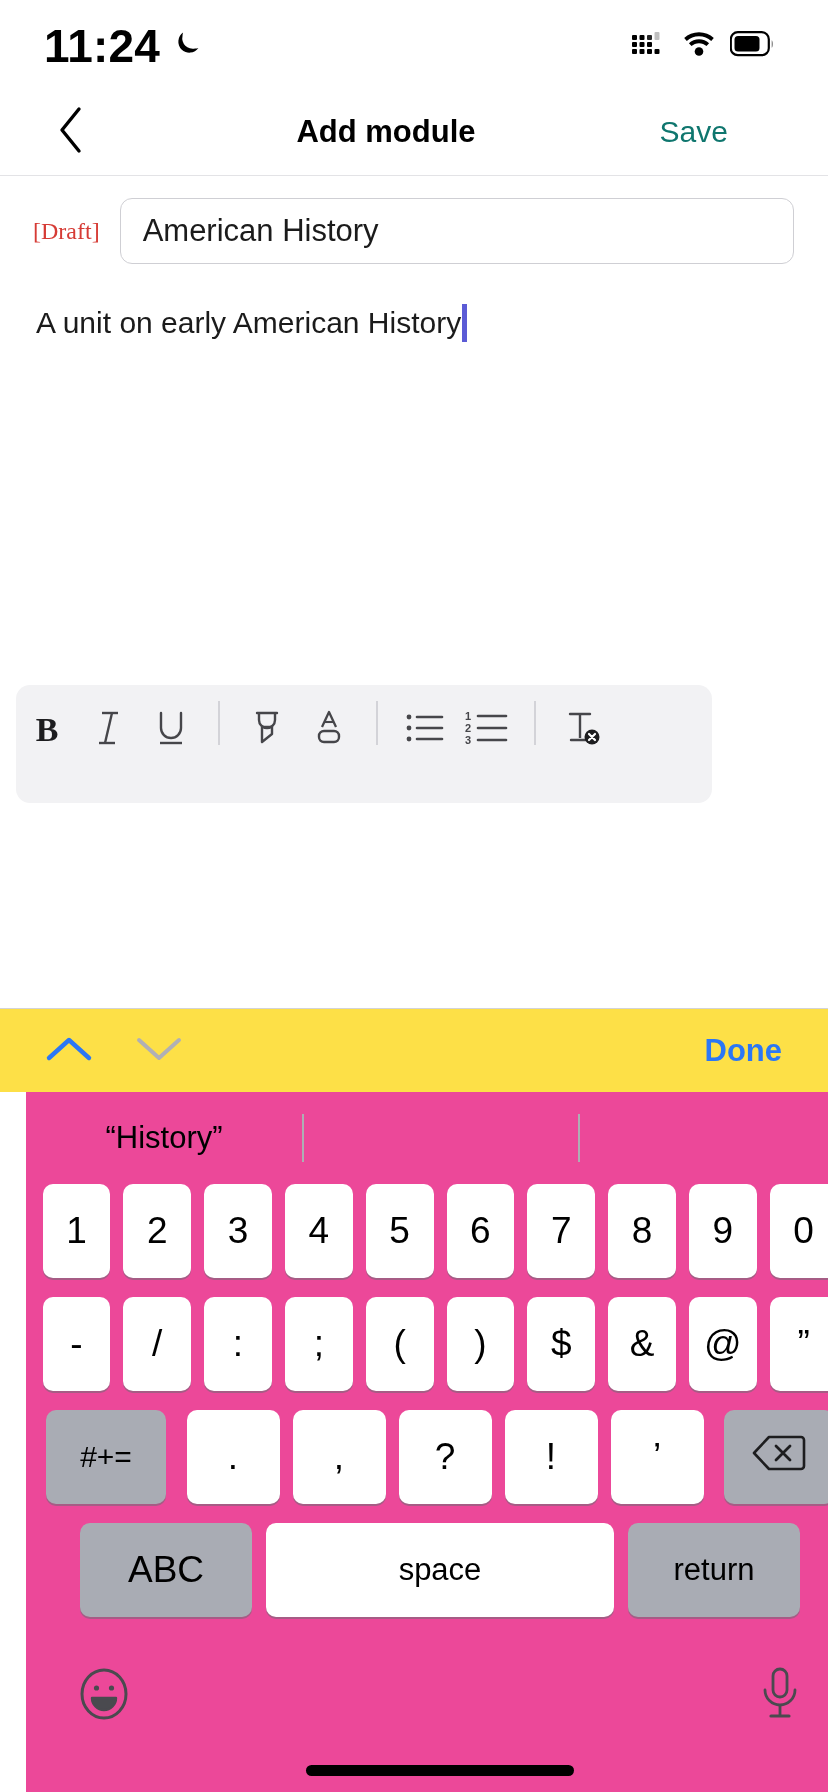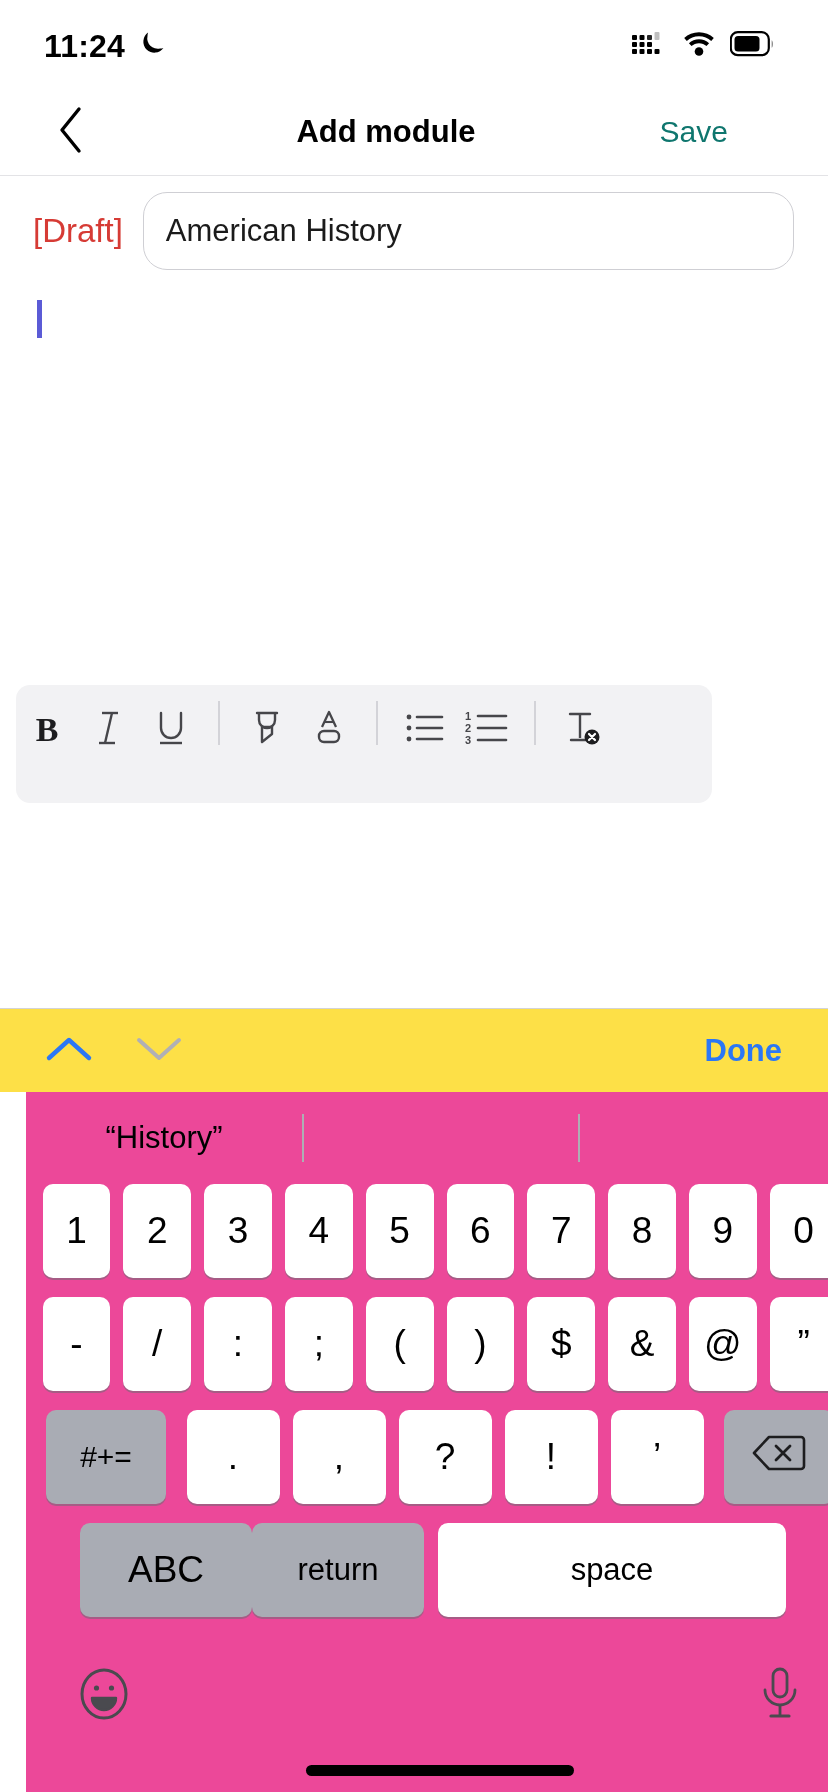--- a/index.html
+++ b/index.html
@@ -12,21 +12,21 @@
   }
   #screen { position:relative; width:828px; height:1792px; background:#ffffff; }
 
   
   .statusbar {
     position:absolute; top:0; left:0; width:828px; height:92px;
     display:flex; align-items:center; justify-content:space-between;
     padding:0 52px 0 44px;
   }
   .status-left { display:flex; align-items:center; gap:12px; }
-  .status-time { font-size:32px; font-weight:600; color:#000; letter-spacing:0.2px; }
+  .status-time { font-size:46px; font-weight:600; color:#000; letter-spacing:0.2px; }
   .moon-icon { display:block; }
   .status-right { display:flex; align-items:center; gap:14px; }
   .sig-icon, .wifi-icon, .batt-icon { display:block; }
 
   
   .navbar {
     position:absolute; top:92px; left:0; width:772px; height:80px;
     display:flex; align-items:center;
   }
   .nav-back {
@@ -50,27 +50,27 @@
     position:absolute; top:175px; left:0; width:828px; height:1px;
     background:#e3e3e6;
   }
 
   
   .title-row {
     position:absolute; top:186px; left:0; width:828px; height:90px;
     display:flex; align-items:center; padding-left:33px;
   }
   .draft-tag {
-    font-size:33px; color:#d63b35; margin-right:20px; white-space:nowrap;
+    font-size:24px; color:#d63b35; margin-right:20px; white-space:nowrap;font-family:Liberation Serif, serif;
   }
   .title-input-wrap {
     flex:1; margin-right:34px;
-    height:78px;
+    height:66px;
     border:1px solid #cfcfd4;
-    border-radius:24px;
+    border-radius:12px;
     display:flex; align-items:center;
     padding:0 22px;
     background:#fff;
   }
   .title-input-value {
     font-size:31px; color:#1b1b1b;
   }
 
   
   .body-editor {
@@ -247,20 +247,21 @@
 
   <div class="title-row">
     <span class="draft-tag">[Draft]</span>
     <div class="title-input-wrap">
       <span class="title-input-value">American History</span>
     </div>
   </div>
 
   <div class="body-editor">
     <div class="body-line">
+      <span>A unit on early American History</span>
         <span class="caret"></span>
     </div>
   </div>
 
   <div class="format-toolbar">
     <div class="tb-group">
       <div class="tb-btn">
         <span class="tb-bold">B</span>
       </div>
       <div class="tb-btn">
@@ -418,22 +419,22 @@
             <svg width="56" height="40" viewBox="0 0 56 40">
               <path d="M18 4 H50 a3 3 0 0 1 3 3 V33 a3 3 0 0 1 -3 3 H18 L3 20 Z" fill="none" stroke="#1d1d1f" stroke-width="2.6" stroke-linejoin="round"></path>
               <path d="M25 13 l14 14 M39 13 l-14 14" stroke="#1d1d1f" stroke-width="2.8" stroke-linecap="round"></path>
             </svg>
           </span>
         </div>
       </div>
 
       <div class="kb-row">
         <div class="key gray abc">ABC</div>
+        <div class="key space">space</div>
         <div class="key gray return">return</div>
-        <div class="key space">space</div>
       </div>
     </div>
 
     <div class="kb-bottom">
       <div class="kb-bottom-btn">
         <span>
           <svg width="52" height="54" viewBox="0 0 52 54">
             <ellipse cx="26" cy="27" rx="22" ry="24" fill="none" stroke="#4a4a4f" stroke-width="3"></ellipse>
             <circle cx="18.5" cy="21" r="2.6" fill="#4a4a4f"></circle>
             <circle cx="33.5" cy="21" r="2.6" fill="#4a4a4f"></circle>

